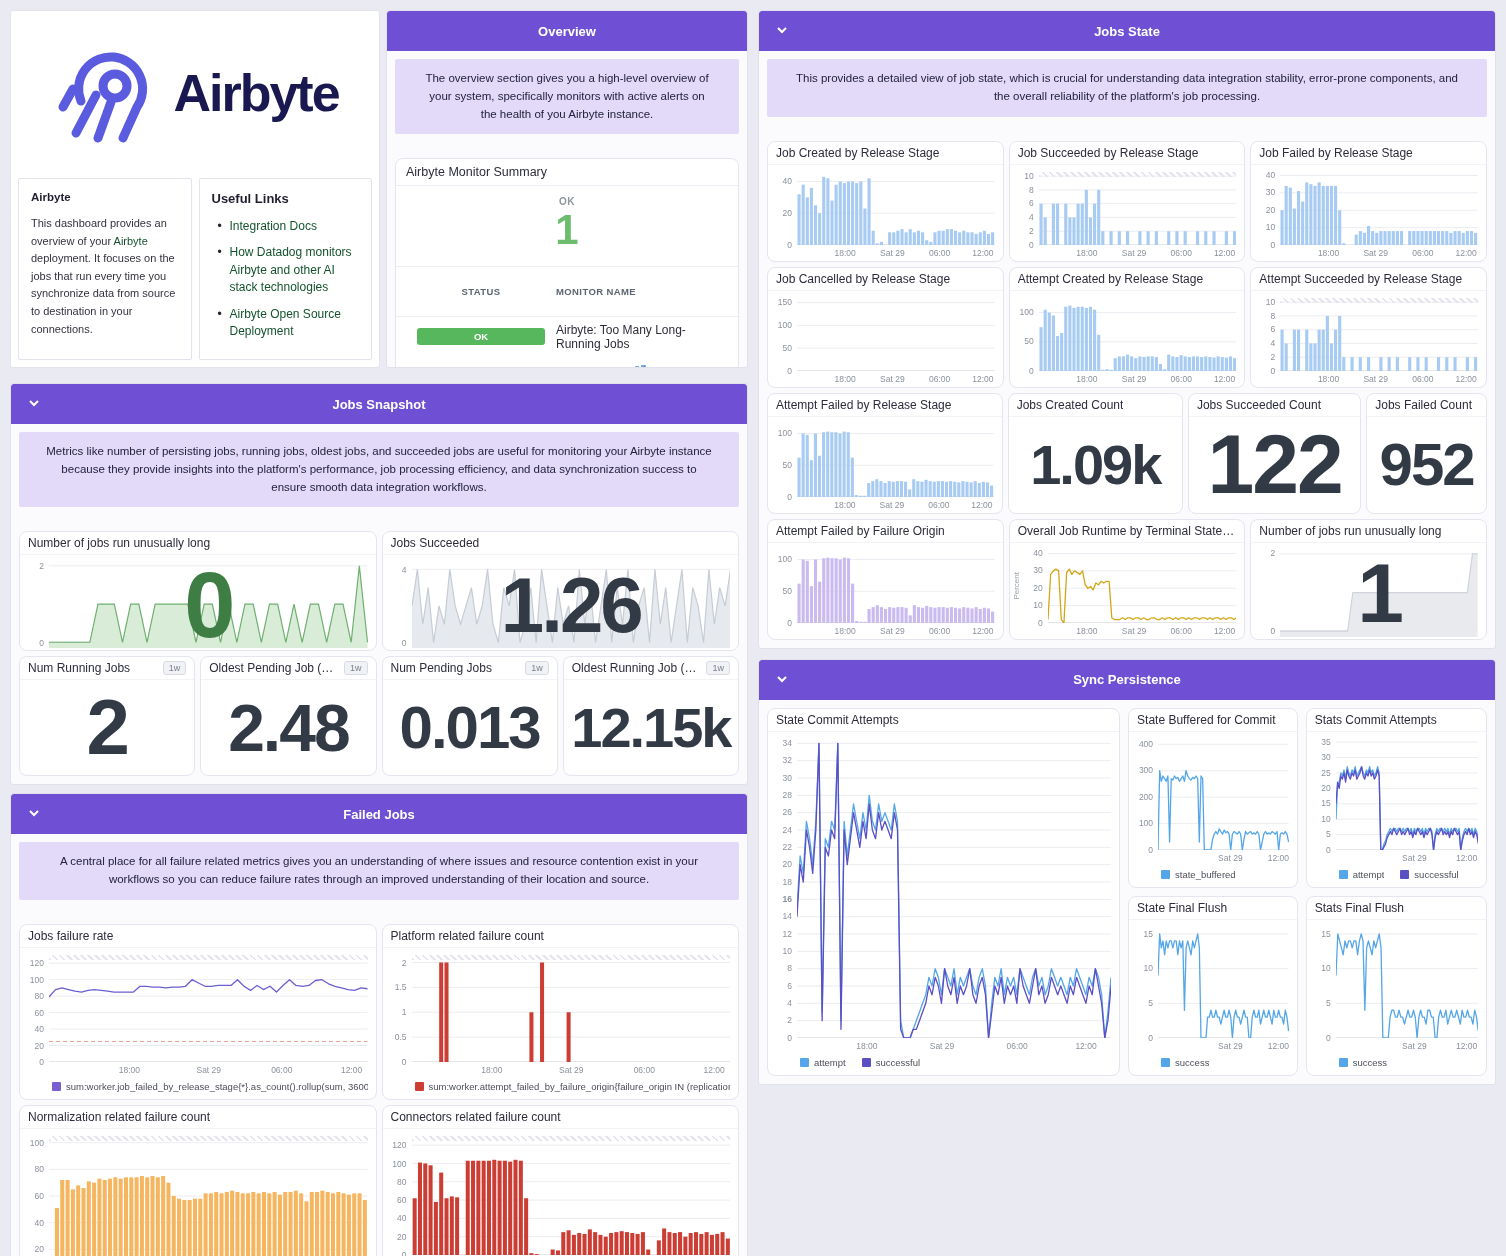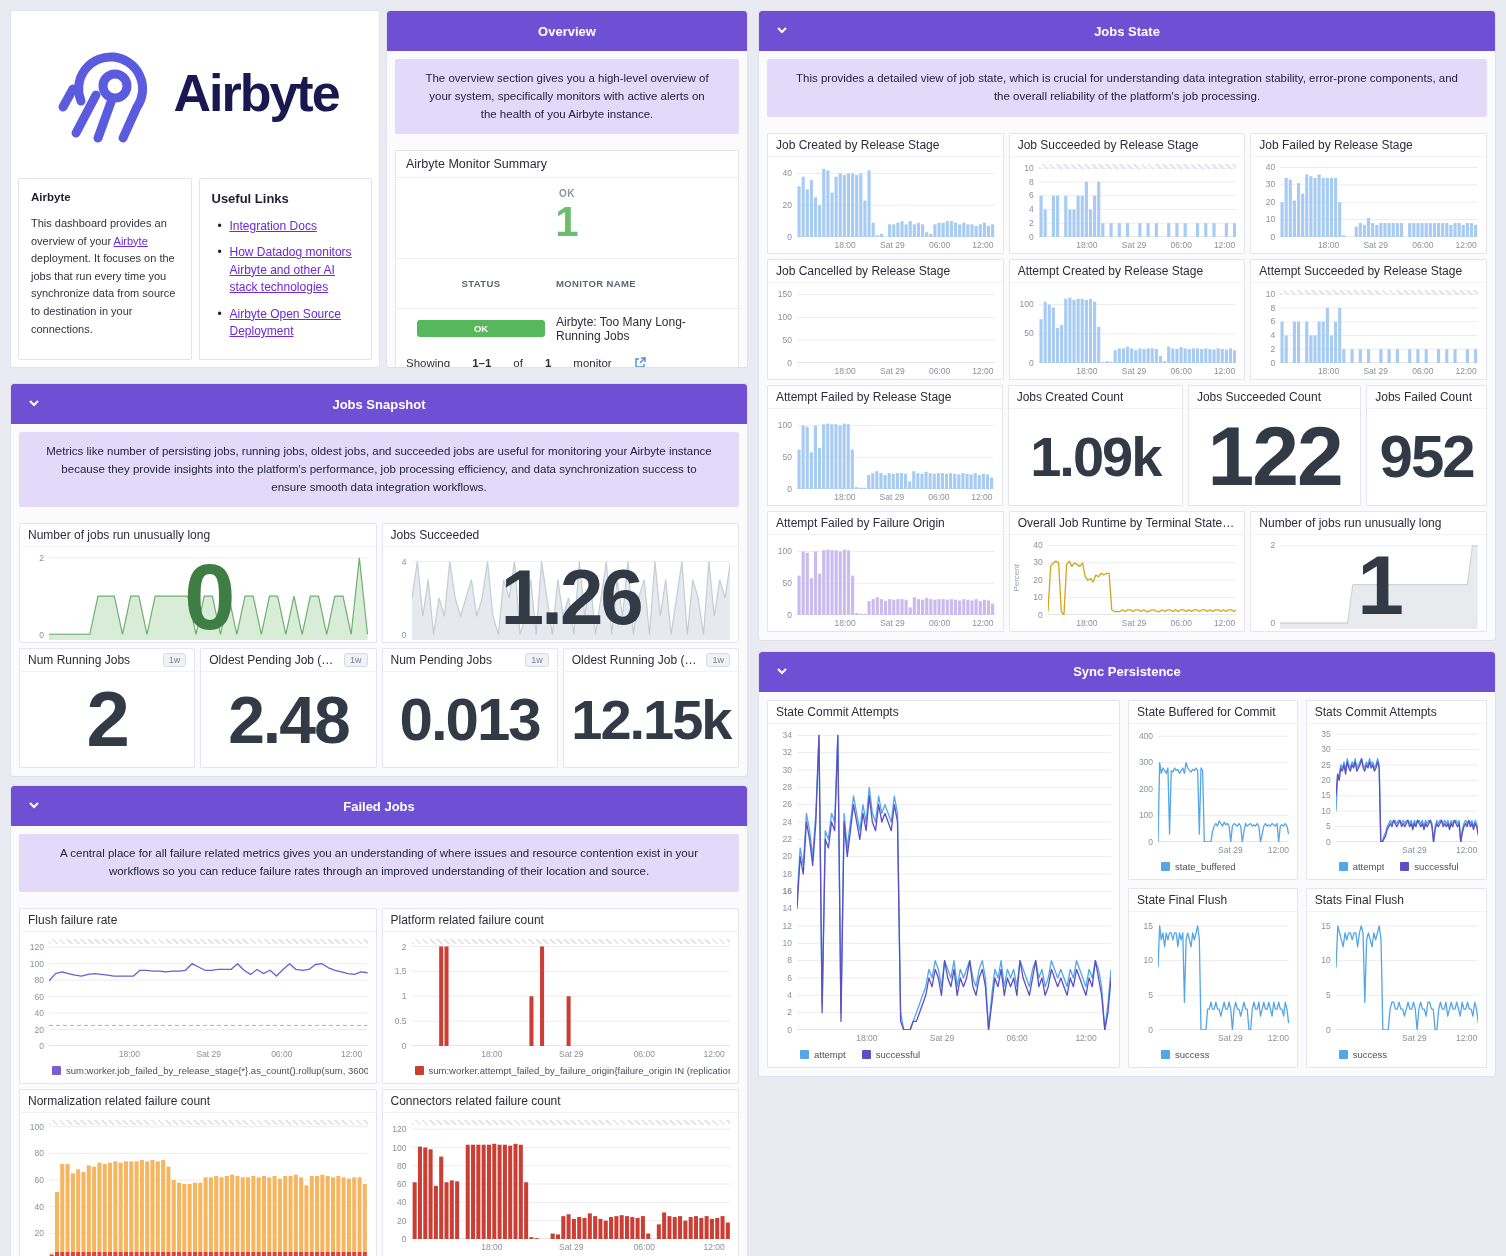--- a/index.html
+++ b/index.html
@@ -15,43 +15,43 @@
   .toprow{display:flex;gap:6px;height:358px}
   .card{background:#fff;border:1px solid #e2e3ec;border-radius:3px}
   .logo-card{width:370px;display:flex;flex-direction:column;flex:0 0 auto}
   .logo-area{flex:1;display:flex;align-items:center;justify-content:center;gap:12px;padding-top:4px}
   .wordmark{font-size:52px;font-weight:bold;color:var(--wordmark-navy);letter-spacing:-2px}
   .logo-boxes{display:flex;gap:7px;padding:7px}
   .inner-box{flex:1;border:1px solid #e2e3ec;border-radius:2px;padding:12px 12px;font-size:11px;color:#2d2d3a;height:182px}
   .inner-box h3{font-size:11.5px;margin-bottom:12px;color:#1f1f30}
   .inner-box.links h3{font-size:13px}
   .inner-box p{line-height:1.6;color:#33333f}
-  .link{text-decoration:underline;color:#6d28d9;cursor:pointer}
+  .link{color:#14532d;cursor:pointer}
   .links ul{list-style:none;margin-left:6px}
   .links li{font-size:12px;line-height:1.45;margin-bottom:9px;position:relative;padding-left:12px;color:#22222e}
   .links li::before{content:"•";position:absolute;left:0;color:#22222e}
   .group{background:#fbfbfd;border:1px solid #e0e1eb;border-radius:3px;overflow:hidden}
   .group-header{background:var(--header-purple);height:40px;display:flex;align-items:center;justify-content:center;position:relative;border-radius:3px 3px 0 0}
   .group-header h2{color:#fff;font-size:13px;font-weight:bold}
   .chev{position:absolute;left:16px;top:12px;cursor:pointer}
   .group-body{padding:8px}
-  .note{background:var(--note-bg);color:var(--note-text);text-align:center;font-size:11.5px;line-height:1.55;padding:11px 26px;border-radius:2px;margin-bottom:16px}
+  .note{background:var(--note-bg);color:var(--note-text);text-align:center;font-size:11.5px;line-height:1.55;padding:11px 26px;border-radius:2px;margin-bottom:24px}
   .grid{display:grid;gap:5px;margin-bottom:5px}
   .g2{grid-template-columns:1fr 1fr}
   .g3{grid-template-columns:1fr 1fr 1fr}
   .g4{grid-template-columns:1fr 1fr 1fr 1fr}
   .gR3{grid-template-columns:242fr 180fr 178fr 124fr}
   .r121{grid-auto-rows:121px}
   .r120{grid-auto-rows:120px}
   .r176{grid-auto-rows:176px}
   .r188{grid-auto-rows:188px}
   .sync-grid{display:grid;grid-template-columns:362fr 368fr;gap:8px}
   .sync-right{display:grid;grid-template-columns:174fr 186fr;grid-auto-rows:180px;gap:8px}
   .tall{height:368px}
-  .widget{background:#fff;border:1px solid #e4e5ee;border-radius:1px;display:flex;flex-direction:column;overflow:hidden;min-width:0}
+  .widget{background:#fff;border:1px solid #e4e5ee;border-radius:8px;display:flex;flex-direction:column;overflow:hidden;min-width:0}
   .wtitle{font-size:12px;color:#2c2c3c;padding:4px 8px;display:flex;justify-content:space-between;align-items:center;border-bottom:1px solid #f2f2f7;flex:0 0 auto;min-height:23px}
   .wtitle span:first-child{white-space:nowrap;overflow:hidden;text-overflow:ellipsis}
   .badge{background:#f1f2f6;border:1px solid #d9dbe4;border-radius:3px;font-size:9px;color:#7a7f8a;padding:1px 5px;flex:0 0 auto;margin-left:6px}
   .cbody{flex:1;display:flex;padding:7px 8px 2px 2px;min-height:0}
   .ylab{writing-mode:vertical-rl;transform:rotate(180deg);font-size:8px;color:#9aa0aa;align-self:center;flex:0 0 auto}
   .yax{position:relative;width:27px;flex:0 0 auto;font-size:8.5px;color:#8b919c}
   .yax span{position:absolute;right:5px;transform:translateY(-50%)}
   .plot{flex:1;position:relative;min-width:0}
   .plot svg{position:absolute;inset:0;width:100%;height:100%;display:block}
   .hatch{position:absolute;left:0;right:0;top:0;height:5px;background:repeating-linear-gradient(45deg,#e4e4ec 0 2px,transparent 2px 5px)}
@@ -249,21 +249,21 @@
       <svg class="chev" width="14" height="14" viewBox="0 0 14 14">
           <polyline points="3,5 7,9 11,5" stroke="#fff" stroke-width="2" fill="none"></polyline>
         </svg>
       <h2>Failed Jobs</h2>
     </header>
     <div class="group-body">
       <div class="note">A central place for all failure related metrics gives you an understanding of where issues and resource contention exist in your workflows so you can reduce failure rates through an improved understanding of their location and source.</div>
       <div class="grid g2 r176">
         <div class="widget">
             <div class="wtitle">
-              <span>Flush failure rate</span>
+              <span>Jobs failure rate</span>
             </div>
             <div class="cbody">
               <div class="yax">
                 <span style="top: 100%;">0</span>
                 <span style="top: 84.6154%;">20</span>
                 <span style="top: 69.2308%;">40</span>
                 <span style="top: 53.8462%;">60</span>
                 <span style="top: 38.4615%;">80</span>
                 <span style="top: 23.0769%;">100</span>
                 <span style="top: 7.69231%;">120</span>

